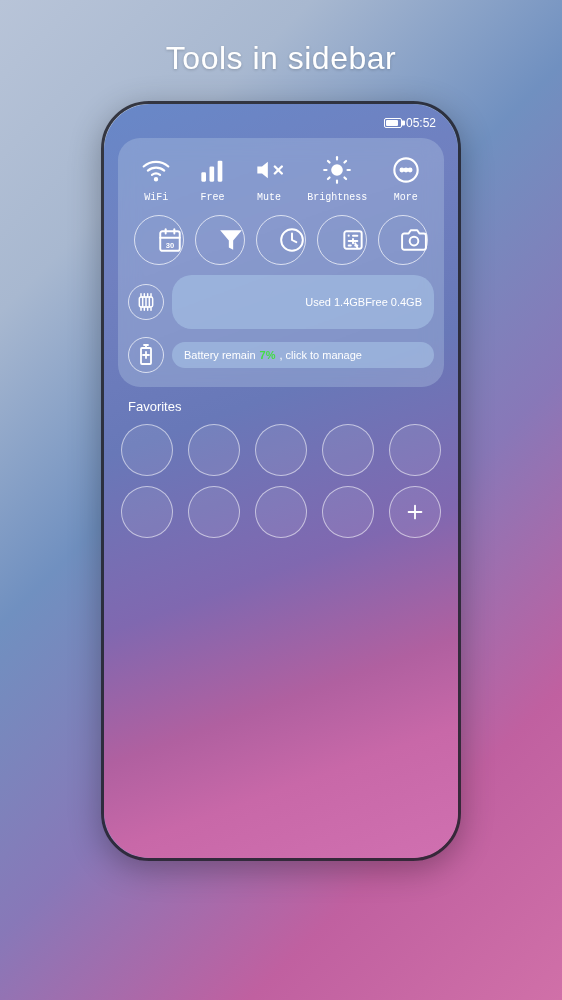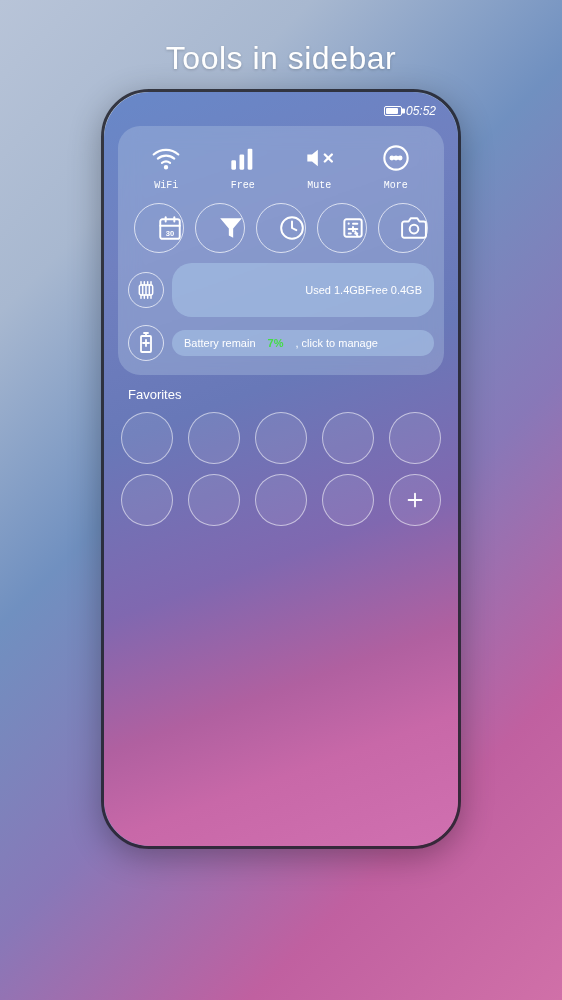--- a/index.html
+++ b/index.html
@@ -13,21 +13,21 @@
       align-items: center;
       font-family: -apple-system, BlinkMacSystemFont, 'Helvetica Neue', Arial, sans-serif;
       overflow: hidden;
     }
 
     .page-title {
       color: white;
       font-size: 32px;
       font-weight: 400;
       margin-top: 40px;
-      margin-bottom: 12px;
+      margin-bottom: 24px;
       text-align: center;
       text-shadow: 0 1px 3px rgba(0,0,0,0.2);
       letter-spacing: 0.5px;
     }
 
     .phone-frame {
       width: 360px;
       height: 760px;
       background: transparent;
       border: 3px solid rgba(30,30,40,0.85);
@@ -48,21 +48,20 @@
       padding: 0;
     }
 
     
     .status-bar {
       display: flex;
       justify-content: flex-end;
       align-items: flex-end;
       padding: 12px 22px 4px 22px;
       gap: 6px;
-      font-style: italic;
     }
 
     .status-battery {
       display: flex;
       align-items: center;
       gap: 4px;
       color: white;
       font-size: 12px;
       font-weight: 500;
     }
@@ -251,21 +250,21 @@
       stroke-linejoin: round;
     }
 
     .battery-bar-container {
       flex: 1;
       background: rgba(180, 210, 240, 0.45);
       border-radius: 20px;
       padding: 7px 12px;
       display: flex;
       align-items: flex-end;
-      gap: 12px;
+      gap: 4px;
     }
 
     .battery-text {
       color: white;
       font-size: 11px;
       font-weight: 500;
     }
 
     .battery-percent {
       color: #44dd44;
@@ -370,20 +369,36 @@
           <div class="toggle-icon">
             <svg viewBox="0 0 24 24">
               <polygon points="11 5 6 9 2 9 2 15 6 15 11 19 11 5" fill="white" stroke="none"></polygon>
               <line x1="23" y1="9" x2="17" y2="15" stroke="white" stroke-width="2"></line>
               <line x1="17" y1="9" x2="23" y2="15" stroke="white" stroke-width="2"></line>
             </svg>
           </div>
           <span class="toggle-label">Mute</span>
         </div>
 
+        <div class="toggle-item">
+          <div class="toggle-icon">
+            <svg viewBox="0 0 24 24">
+              <circle cx="12" cy="12" r="5" fill="white" stroke="none"></circle>
+              <line x1="12" y1="1" x2="12" y2="3"></line>
+              <line x1="12" y1="21" x2="12" y2="23"></line>
+              <line x1="4.22" y1="4.22" x2="5.64" y2="5.64"></line>
+              <line x1="18.36" y1="18.36" x2="19.78" y2="19.78"></line>
+              <line x1="1" y1="12" x2="3" y2="12"></line>
+              <line x1="21" y1="12" x2="23" y2="12"></line>
+              <line x1="4.22" y1="19.78" x2="5.64" y2="18.36"></line>
+              <line x1="18.36" y1="5.64" x2="19.78" y2="4.22"></line>
+            </svg>
+          </div>
+          <span class="toggle-label">Brightness</span>
+        </div>
 
         <div class="toggle-item">
           <div class="toggle-icon">
             <svg viewBox="0 0 24 24">
               <circle cx="12" cy="12" r="10" stroke="white" stroke-width="1.8"></circle>
               <circle cx="8.5" cy="12" r="1.2" fill="white"></circle>
               <circle cx="12" cy="12" r="1.2" fill="white"></circle>
               <circle cx="15.5" cy="12" r="1.2" fill="white"></circle>
             </svg>
           </div>

